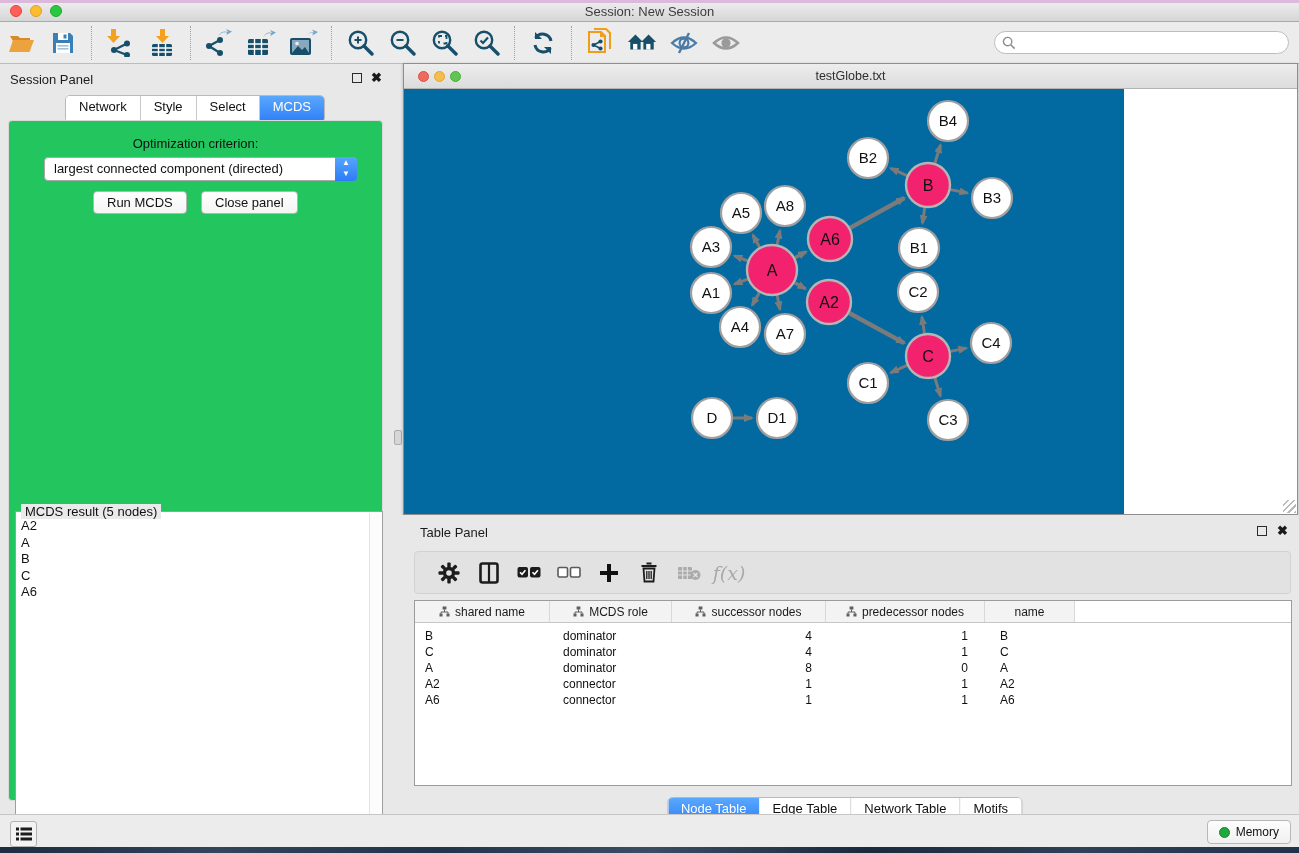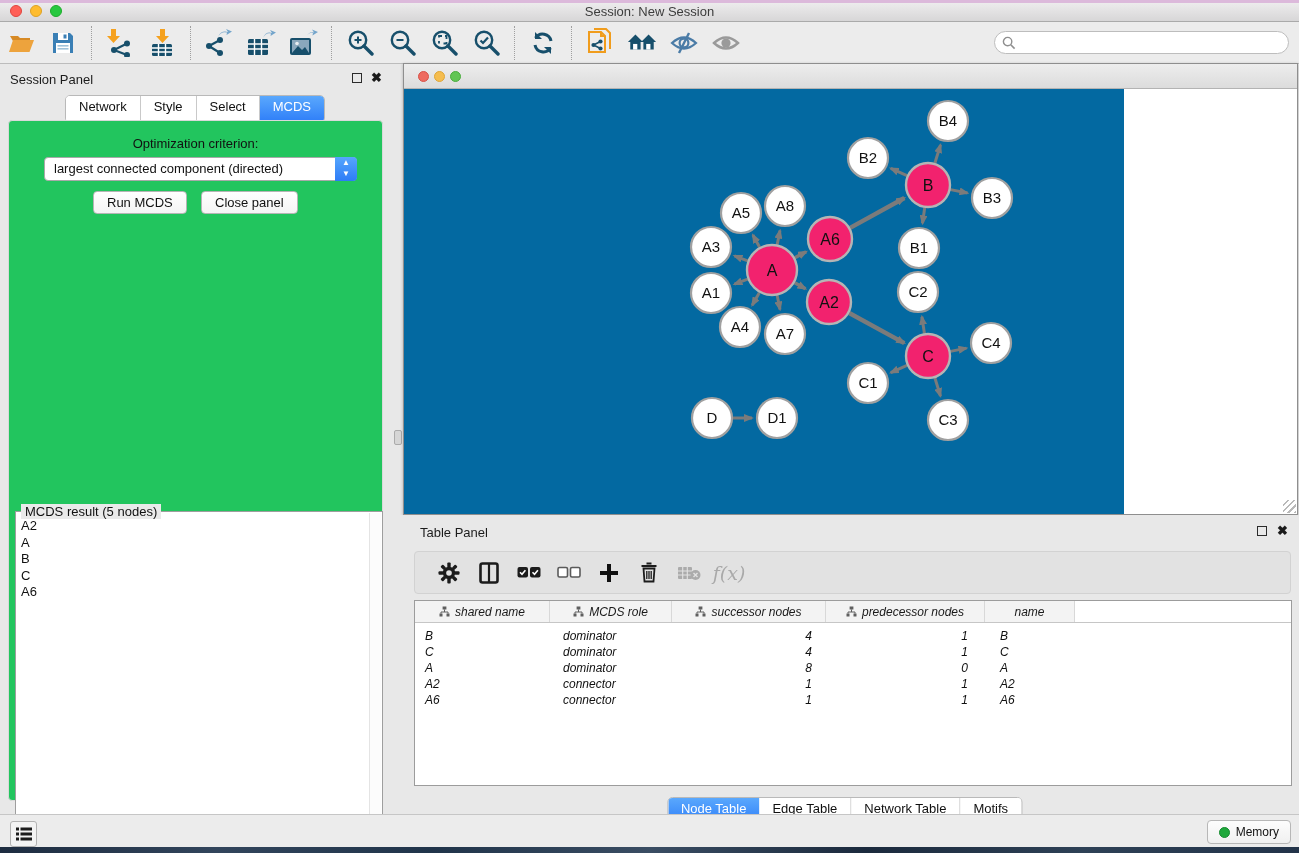--- a/index.html
+++ b/index.html
@@ -76,21 +76,21 @@
   
   .table-panel { position:absolute; left:390px; top:515px; width:909px; height:299px; background:#e8e8e8; }
   .tp-head { position:absolute; left:30px; top:10px; font-size:13px; color:#1c1c1c; }
   .tp-btns { position:absolute; right:11px; top:11px; display:flex; gap:10px; align-items:center; }
   .tp-toolbar { position:absolute; left:24px; top:36px; width:877px; height:43px; background:#e2e2e2;
     border:1px solid #d2d2d2; border-radius:4px; display:flex; align-items:center; padding-left:14px; }
   .tp-toolbar .tbtn { margin:0 5px; }
   .fx { font-family:"DejaVu Serif", serif; font-style:italic; font-size:19px; color:#a9a9a9; }
 
   .node-table { position:absolute; left:24px; top:85px; width:878px; height:186px; background:#fff;
-    border:1px solid #9c9c9c; overflow:hidden;font-style:italic; }
+    border:1px solid #9c9c9c; overflow:hidden; }
   .nt-header { display:flex; height:22px; background:#f3f3f3; border-bottom:1px solid #c6c6c6; }
   .nt-header .hc { display:flex; align-items:center; justify-content:center; gap:5px;
     font-size:12px; color:#1a1a1a; border-right:1px solid #d8d8d8; height:100%; flex:none; }
   .nt-header .hc.filler { background:#fff; border-right:none; flex:1; }
   .nt-body { padding-top:5px; }
   .nt-row { display:flex; height:16px; }
   .nt-row .c { font-size:12px; color:#101010; flex:none; line-height:16px; }
 
   .tp-tabs { position:absolute; left:50%; transform:translateX(-50%); top:274px;margin-top:8px; }
 
@@ -289,20 +289,21 @@
     </div>
   </div>
 </div>
 
 <div class="split-handle"></div>
 <div class="net-win">
   <div class="net-title">
     <div class="ntl red"></div>
     <div class="ntl yel"></div>
     <div class="ntl grn"></div>
+    <div class="t">testGlobe.txt</div>
   </div>
   <div class="net-canvas">
     <svg id="graph" width="893" height="425" viewBox="0 0 893 425">
       <defs>
         <marker id="arrow" viewBox="0 0 10 8" refX="8" refY="4" markerWidth="10" markerHeight="8" orient="auto" markerUnits="userSpaceOnUse">
           <path d="M0 0 L10 4 L0 8 z" fill="#7b7b7b"></path>
         </marker>
       </defs>
       <g id="g-edges">
           <line x1="355.6" y1="158.2" x2="348.9" y2="146.0" stroke="#7b7b7b" stroke-width="3" marker-end="url(#arrow)"></line>

